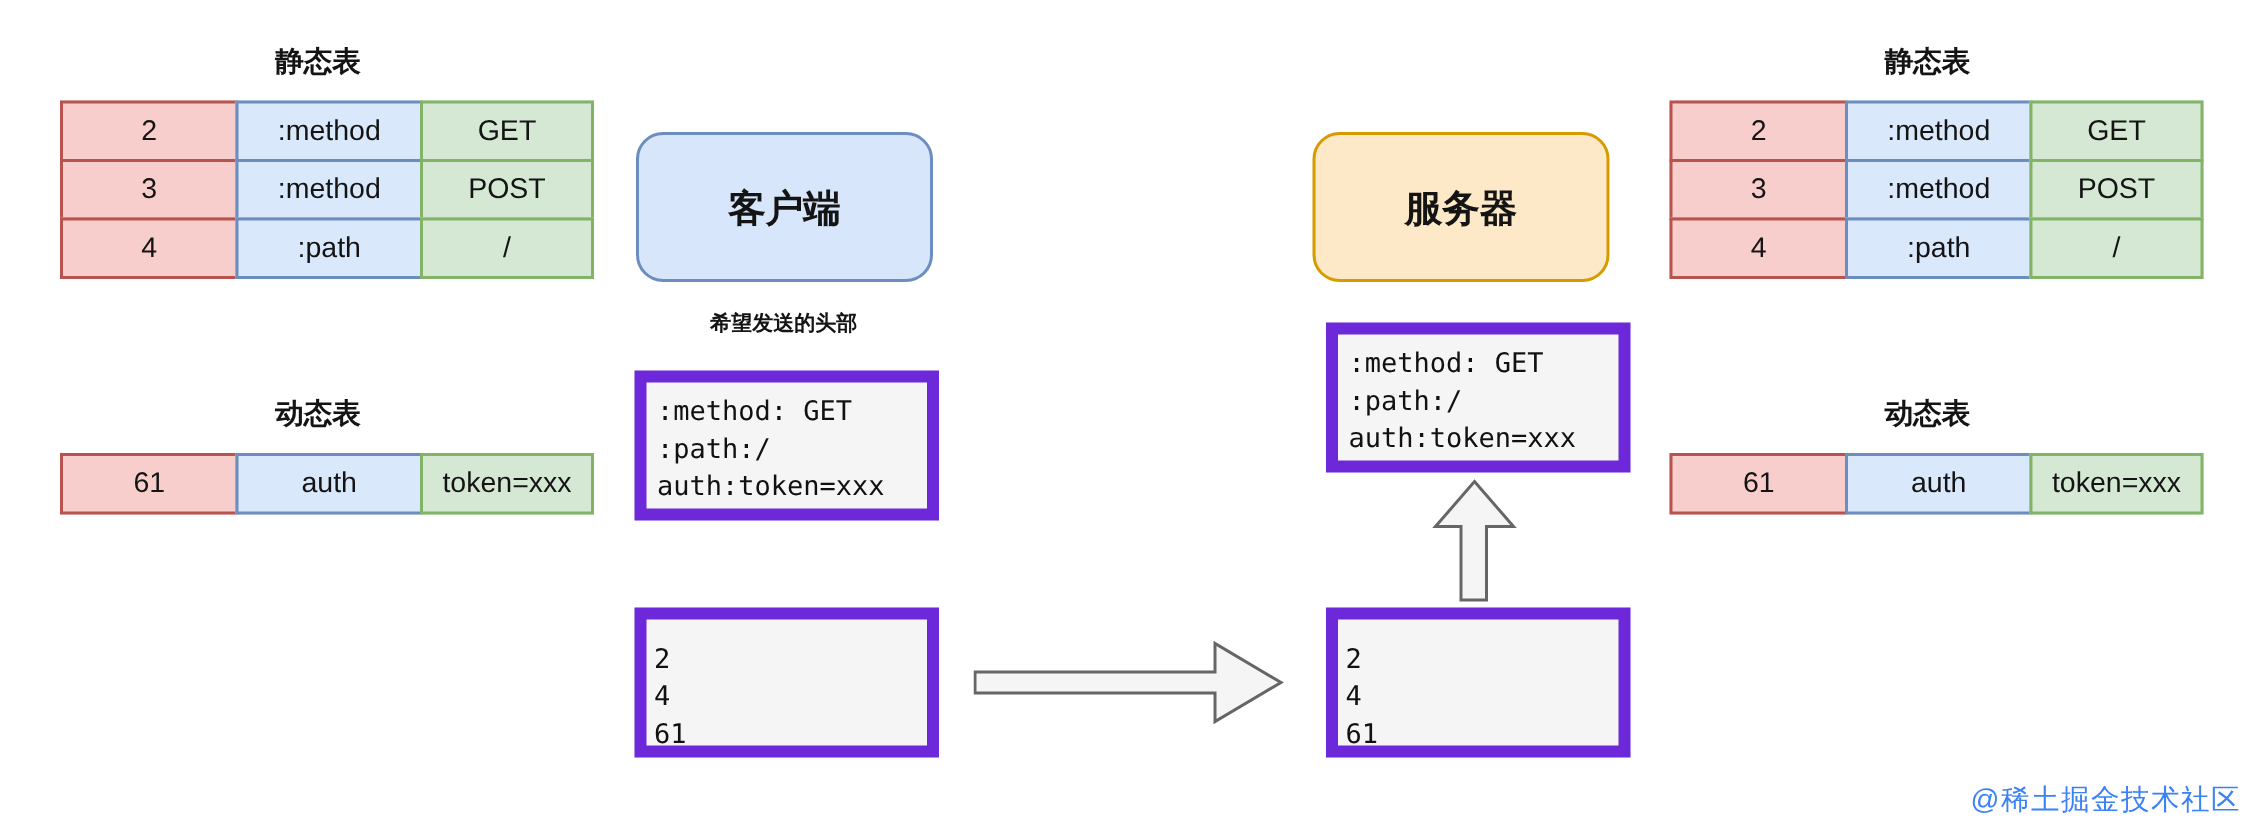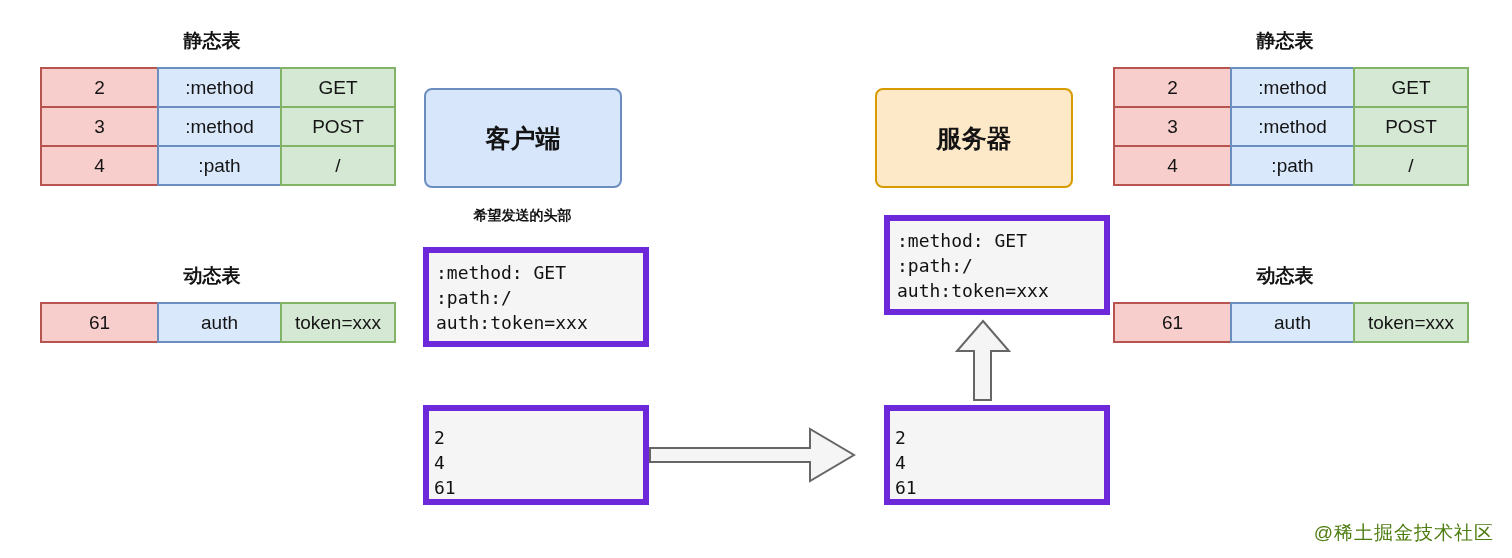--- a/index.html
+++ b/index.html
@@ -37,38 +37,38 @@
   }
   .c-red   { background: #f8cecc; border-color: #b85450; width: 119px; }
   .c-blue  { background: #dae8fc; border-color: #6c8ebf; width: 125px; margin-left: -2px; }
   .c-green { background: #d5e8d4; border-color: #82b366; width: 116px; margin-left: -2px; }
 
   
   .node {
     position: absolute;
     width: 198px;
     height: 100px;
-    border-radius: 8px;
+    border-radius: 18px;
     display: flex;
     align-items: center;
     justify-content: center;
     font-size: 25px;
     font-weight: 600;
     color: #141414;
   }
   .node-client { background: #d7e6fa; border: 2px solid #6c8ebf; }
   .node-server { background: #fde8c8; border: 2px solid #d79b00; }
 
   
   .gbox {
     position: absolute;
-    width: 226px;
+    width: 203px;
     height: 100px;
     background: #f5f5f5;
-    border: 6px solid #6d28d9;
+    border: 8px solid #6d28d9;
     padding: 7px 4px 0 7px;
   }
   .mono-line {
     font-family: "DejaVu Sans Mono", monospace;
     font-size: 18px;
     line-height: 25px;
     white-space: pre;
     color: #111;
   }
 
@@ -85,21 +85,21 @@
   
   .arrow-svg { position: absolute; display: block; }
   .arrow-shape { fill: #f5f5f5; stroke: #666666; stroke-width: 2; stroke-linejoin: miter; }
 
   
   .watermark {
     position: absolute;
     right: 18px;
     top: 520px;
     font-size: 19px;
-    color: #4d7c0f;
+    color: #3b82f6;
     letter-spacing: 1px;
   }
 </style>
 </head>
 <body>
 
 <div id="canvas">
 
   <div class="tbl-title" style="left:40px; top:28px;">静态表</div>
 

